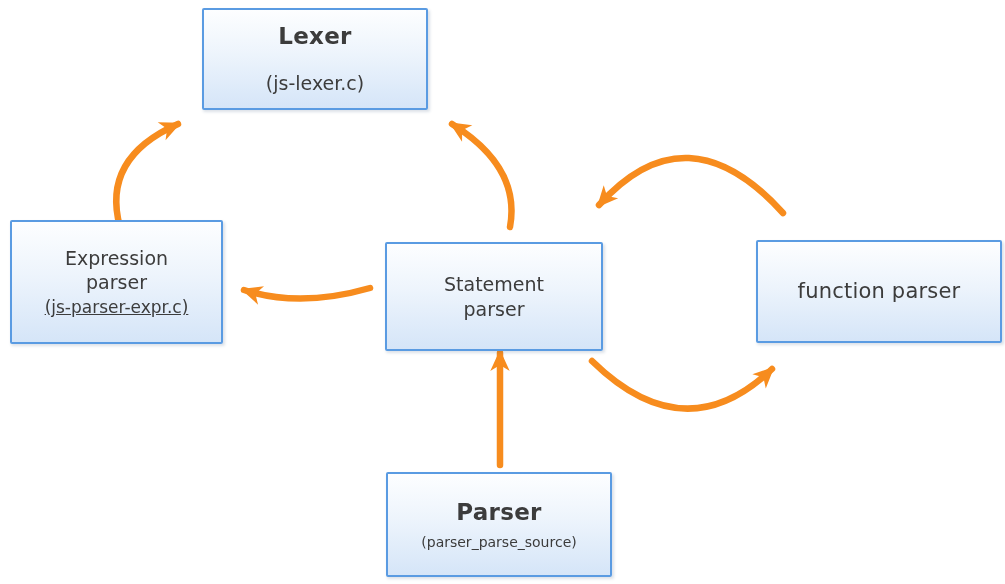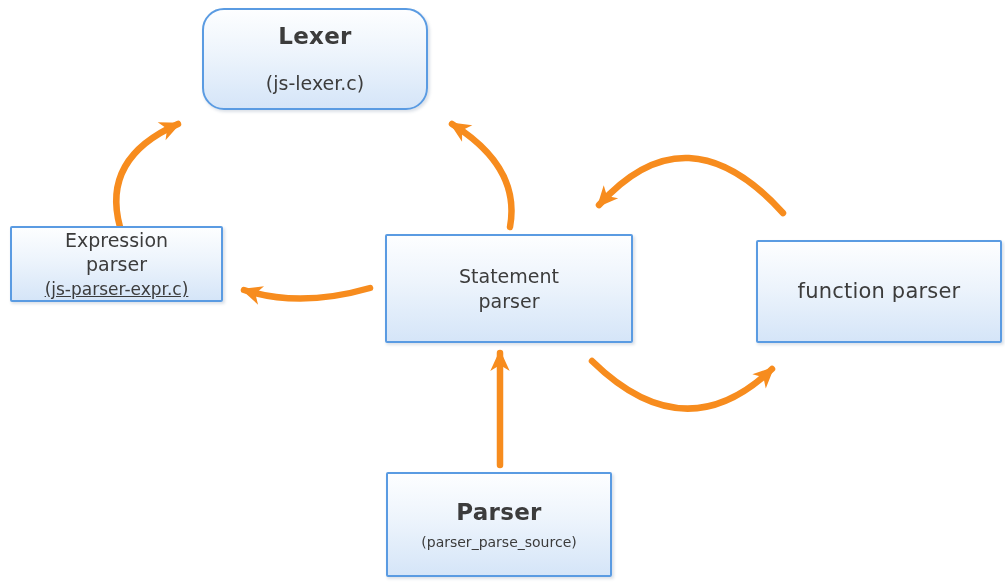--- a/index.html
+++ b/index.html
@@ -34,23 +34,23 @@
   .t-line{display:block;}
   .n-lexer .t-line,.n-parser .t-line{font-size:23px;font-weight:700;letter-spacing:0.3px;}
   .n-function .t-line{font-size:21px;font-weight:400;letter-spacing:0.2px;}
   .n-expression .t-line,.n-statement .t-line{font-size:19px;font-weight:400;}
   .subtitle{display:block;font-weight:400;}
   .n-lexer .subtitle{font-size:19px;margin-top:19px;}
   .n-parser .subtitle{font-size:14px;margin-top:5px;}
   .n-function .subtitle{font-size:16.5px;margin-top:3px;}
   .n-expression .subtitle,.n-statement .subtitle{font-size:17px;margin-top:1px;text-decoration:underline;}
 
-  .n-lexer{left:202px;top:8px;width:226px;height:102px;border-radius:22px;}
-  .n-expression{left:10px;top:226px;width:213px;height:76px;}
-  .n-statement{left:385px;top:234px;width:248px;height:109px;align-items:center;}
+  .n-lexer{left:202px;top:8px;width:226px;height:102px;}
+  .n-expression{left:10px;top:220px;width:213px;height:124px;}
+  .n-statement{left:385px;top:242px;width:218px;height:109px;align-items:center;}
   .n-function{left:756px;top:240px;width:246px;height:103px;}
   .n-parser{left:386px;top:472px;width:226px;height:105px;}
 </style>
 </head>
 <body>
 
 <div class="canvas">
 
   <svg class="arrow-layer" viewBox="0 0 1005 584" xmlns="http://www.w3.org/2000/svg">
     <defs>

